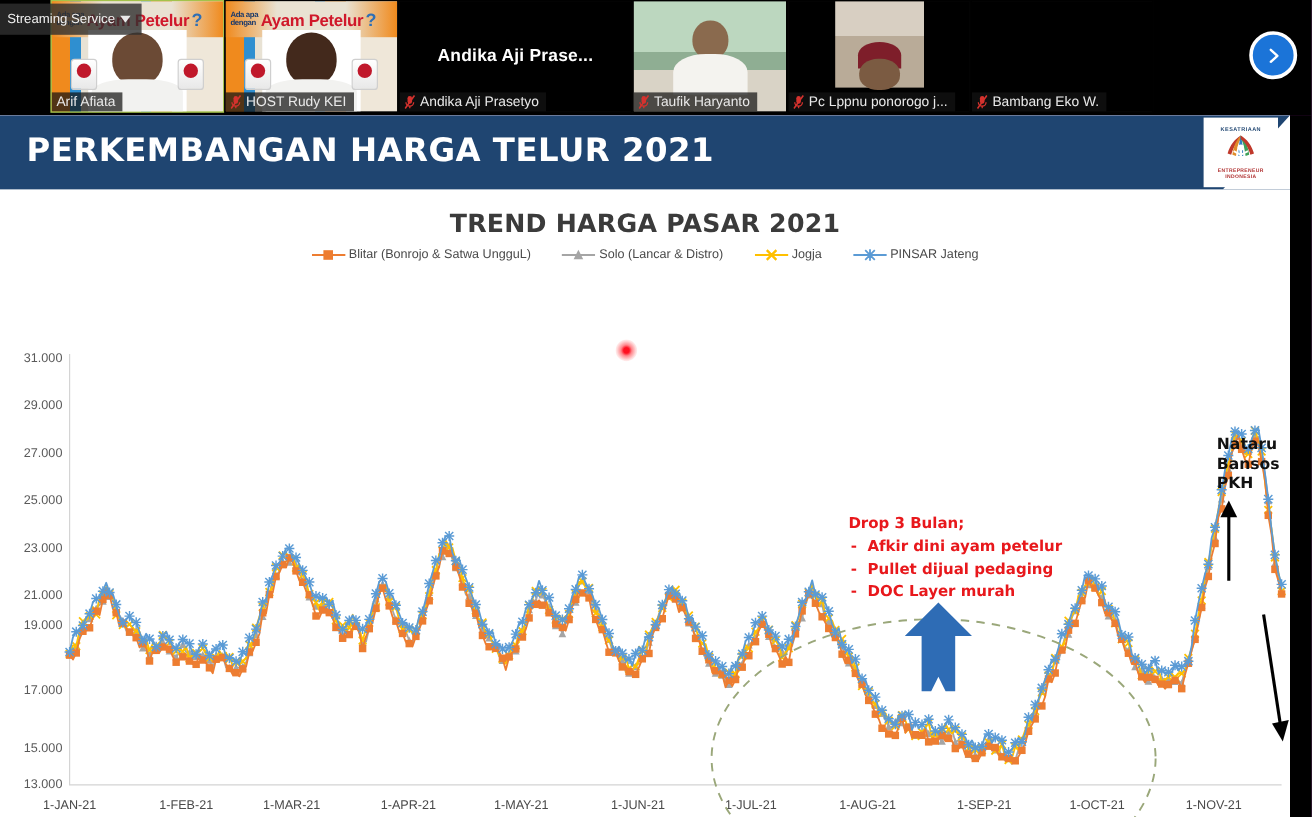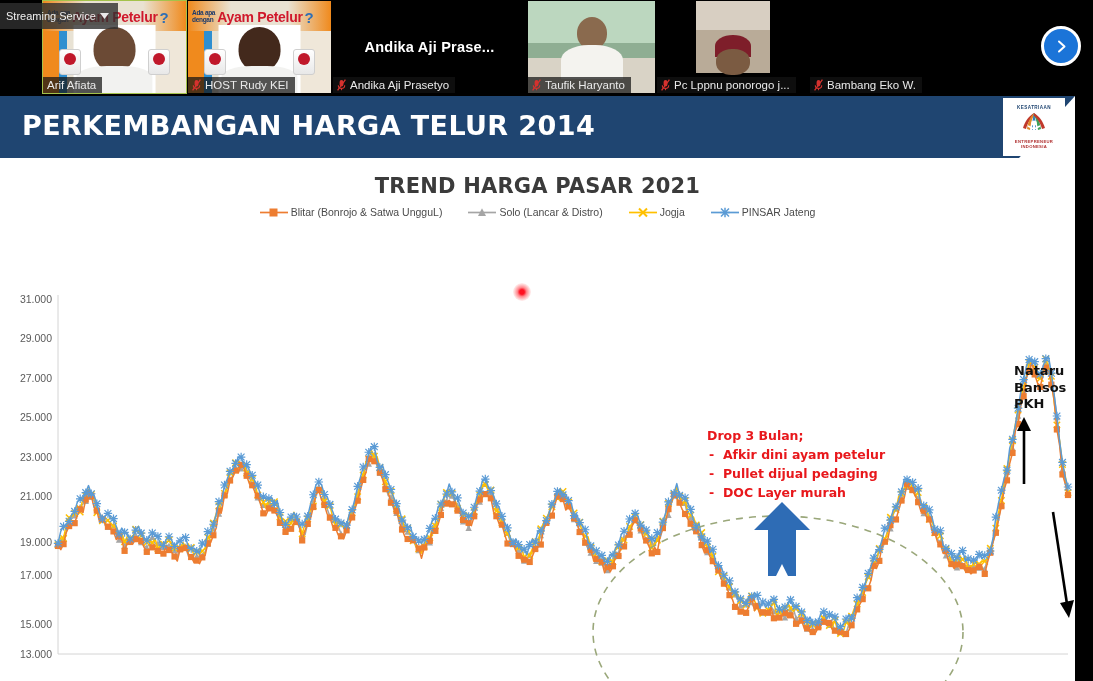--- a/index.html
+++ b/index.html
@@ -298,21 +298,21 @@
     <div class="nextbtn">
       <svg width="15" height="15" viewBox="0 0 15 15">
         <path d="M5 2.5 L10.5 7.5 L5 12.5" stroke="#fff" stroke-width="2" fill="none" stroke-linecap="round" stroke-linejoin="round"></path>
       </svg>
     </div>
   </div>
 
   <div class="slide">
 
     <div class="slide-header"></div>
-    <div class="slide-title">PERKEMBANGAN HARGA TELUR 2014</div>
+    <div class="slide-title">PERKEMBANGAN HARGA TELUR 2021</div>
     <div class="header-rule"></div>
 
     <div class="logo">
       <div class="logo-top">KESATRIAAN</div>
       <svg class="logo-mark" viewBox="0 0 34 30">
         <path d="M17 3 C12 6 8 11 6 18 L9 19 C11 12 14 8 17 6 Z" fill="#c0392b"></path>
         <path d="M17 3 C14 6 11 11 10 19 L13 20 C14 13 15 8 17 6 Z" fill="#e08b2a"></path>
         <path d="M17 3 C16 7 15 13 15 20 L19 20 C19 13 18 7 17 3 Z" fill="#2f7fc1"></path>
         <path d="M17 3 C20 6 23 11 24 19 L21 20 C20 13 19 8 17 6 Z" fill="#3ea05a"></path>
         <path d="M17 3 C22 6 26 11 28 18 L25 19 C23 12 20 8 17 6 Z" fill="#c0392b"></path>
@@ -358,26 +358,39 @@
         </div>
       </div>
 
       <div class="ylab-col" id="yaxis">
           <div class="ylab" style="top: 137px;">31.000</div>
           <div class="ylab" style="top: 176.444px;">29.000</div>
           <div class="ylab" style="top: 215.889px;">27.000</div>
           <div class="ylab" style="top: 255.333px;">25.000</div>
           <div class="ylab" style="top: 294.778px;">23.000</div>
           <div class="ylab" style="top: 334.222px;">21.000</div>
-          <div class="ylab" style="top: 380px; margin-left: 22px;">19.000</div>
+          <div class="ylab" style="top: 359px; margin-left: 22px;">19.000</div>
           <div class="ylab" style="top: 413.111px;">17.000</div>
           <div class="ylab" style="top: 462px;">15.000</div>
           <div class="ylab" style="top: 492px;">13.000</div>
         </div>
 
+      <div class="xlab-row" id="xaxis">
+          <div class="xlab" style="left: 58px;">1-JAN-21</div>
+          <div class="xlab" style="left: 155.236px;">1-FEB-21</div>
+          <div class="xlab" style="left: 243.062px;">1-MAR-21</div>
+          <div class="xlab" style="left: 340.298px;">1-APR-21</div>
+          <div class="xlab" style="left: 434.398px;">1-MAY-21</div>
+          <div class="xlab" style="left: 531.634px;">1-JUN-21</div>
+          <div class="xlab" style="left: 625.733px;">1-JUL-21</div>
+          <div class="xlab" style="left: 722.969px;">1-AUG-21</div>
+          <div class="xlab" style="left: 820.205px;">1-SEP-21</div>
+          <div class="xlab" style="left: 914.304px;">1-OCT-21</div>
+          <div class="xlab" style="left: 1011.54px;">1-NOV-21</div>
+        </div>
 
       <svg class="plot" viewBox="0 0 1075 519" preserveAspectRatio="none" id="plotsvg">
           <path d="M58 133 L58 492 L1068 492" stroke="#d4d4d4" stroke-width="1" fill="none"></path>
           <g>
             <polyline points="58.0,382.9 60.8,381.3 63.5,376.1 66.3,369.6 69.1,360.0 71.9,352.0 74.6,353.6 77.4,349.3 80.2,345.0 83.0,342.0 85.7,339.2 88.5,333.1 91.3,335.2 94.1,338.0 96.8,347.1 99.6,350.8 102.4,355.5 105.2,363.6 107.9,365.3 110.7,362.8 113.5,363.6 116.3,366.6 119.0,378.1 121.8,374.9 124.6,384.2 127.4,378.4 130.1,378.6 132.9,379.0 135.7,373.1 138.5,378.3 141.2,380.5 144.0,383.2 146.8,385.7 149.6,381.6 152.3,375.2 155.1,381.4 157.9,381.8 160.7,384.5 163.4,385.1 166.2,383.3 169.0,384.0 171.8,384.6 174.5,388.3 177.3,395.3 180.1,384.4 182.9,387.6 185.6,384.6 188.4,394.2 191.2,394.8 194.0,398.2 196.7,394.4 199.5,394.1 202.3,393.6 205.1,389.8 207.8,382.1 210.6,372.5 213.4,367.0 216.2,358.4 218.9,352.0 221.7,341.2 224.5,333.1 227.3,320.6 230.0,317.7 232.8,314.0 235.6,305.8 238.4,308.0 241.1,306.7 243.9,303.0 246.7,309.1 249.5,315.9 252.2,322.1 255.0,326.2 257.8,335.6 260.6,341.7 263.3,343.3 266.1,344.4 268.9,341.7 271.7,336.3 274.4,347.5 277.2,350.5 280.0,361.3 282.8,361.2 285.5,368.7 288.3,361.8 291.1,356.3 293.9,359.4 296.6,357.5 299.4,365.5 302.2,373.4 305.0,372.8 307.7,361.4 310.5,352.3 313.3,337.4 316.0,327.4 318.8,324.8 321.6,330.6 324.4,335.1 327.1,346.6 329.9,354.4 332.7,356.0 335.5,357.6 338.2,364.3 341.0,371.8 343.8,375.4 346.6,364.2 349.3,362.4 352.1,348.6 354.9,340.6 357.7,331.8 360.4,325.3 363.2,314.4 366.0,303.1 368.8,302.0 371.5,295.4 374.3,293.0 377.1,304.6 379.9,311.3 382.6,314.6 385.4,323.5 388.2,333.5 391.0,335.0 393.7,347.1 396.5,351.1 399.3,355.5 402.1,362.4 404.8,369.0 407.6,369.9 410.4,373.1 413.2,376.7 415.9,384.9 418.7,388.5 421.5,385.0 424.3,382.9 427.0,377.4 429.8,380.6 432.6,370.0 435.4,362.9 438.1,358.3 440.9,346.3 443.7,337.3 446.5,339.6 449.2,327.3 452.0,334.0 454.8,339.4 457.6,343.6 460.3,349.2 463.1,359.6 465.9,358.7 468.7,366.2 471.4,355.5 474.2,352.2 477.0,339.1 479.8,340.0 482.5,323.3 485.3,322.3 488.1,324.8 490.9,330.5 493.6,342.4 496.4,345.8 499.2,351.9 502.0,359.6 504.7,366.8 507.5,371.1 510.3,379.8 513.1,380.2 515.8,385.4 518.6,388.7 521.4,397.7 524.2,399.1 526.9,397.3 529.7,393.5 532.5,388.1 535.3,386.3 538.0,382.1 540.8,373.4 543.6,368.2 546.4,359.2 549.1,349.6 551.9,343.0 554.7,338.8 557.5,335.2 560.2,330.0 563.0,337.2 565.8,339.1 568.5,340.8 571.3,346.2 574.1,357.4 576.9,358.3 579.6,369.4 582.4,366.7 585.2,380.8 588.0,386.8 590.7,390.9 593.5,391.5 596.3,399.2 599.1,394.0 601.8,400.9 604.6,406.7 607.4,408.4 610.2,398.7 612.9,400.2 615.7,390.2 618.5,391.5 621.3,379.4 624.0,375.7 626.8,373.0 629.6,370.0 632.4,359.5 635.1,355.4 637.9,361.8 640.7,368.6 643.5,370.9 646.2,378.2 649.0,375.4 651.8,381.0 654.6,384.0 657.3,377.1 660.1,376.2 662.9,366.2 665.7,358.1 668.4,353.1 671.2,341.8 674.0,333.9 676.8,334.4 679.5,332.5 682.3,342.8 685.1,341.3 687.9,356.1 690.6,355.9 693.4,365.9 696.2,363.0 699.0,376.8 701.7,375.7 704.5,387.5 707.3,390.6 710.1,393.0 712.8,395.4 715.6,404.9 718.4,407.1 721.2,414.5 723.9,418.6 726.7,421.1 729.5,426.0 732.3,430.5 735.0,432.7 737.8,437.8 740.6,443.8 743.4,443.8 746.1,439.5 748.9,437.8 751.7,440.5 754.5,446.4 757.2,443.8 760.0,446.8 762.8,451.0 765.6,449.6 768.3,448.7 771.1,444.1 773.9,449.6 776.7,449.9 779.4,449.2 782.2,453.0 785.0,455.8 787.8,447.5 790.5,449.3 793.3,446.0 796.1,456.4 798.9,454.8 801.6,455.8 804.4,462.3 807.2,467.0 810.0,459.2 812.7,467.3 815.5,467.6 818.3,460.4 821.0,463.4 823.8,454.5 826.6,463.4 829.4,463.2 832.1,461.6 834.9,468.5 837.7,471.8 840.5,470.4 843.2,474.5 846.0,471.9 848.8,462.1 851.6,455.3 854.3,453.5 857.1,446.7 859.9,437.0 862.7,433.4 865.4,421.1 868.2,414.3 871.0,413.0 873.8,401.1 876.5,399.3 879.3,387.2 882.1,388.1 884.9,379.1 887.6,368.0 890.4,366.6 893.2,352.4 896.0,347.0 898.7,340.5 901.5,336.5 904.3,326.4 907.1,325.3 909.8,327.8 912.6,326.7 915.4,332.6 918.2,336.3 920.9,339.3 923.7,351.5 926.5,352.0 929.3,354.7 932.0,367.0 934.8,370.8 937.6,377.5 940.4,380.1 943.1,386.9 945.9,393.7 948.7,398.0 951.5,396.0 954.2,398.4 957.0,405.8 959.8,395.8 962.6,403.5 965.3,404.3 968.1,403.7 970.9,404.0 973.7,404.7 976.4,407.5 979.2,406.0 982.0,405.3 984.8,407.4 987.5,396.1 990.3,389.1 993.1,380.2 995.9,369.3 998.6,356.5 1001.4,342.6 1004.2,325.3 1007.0,310.3 1009.7,292.4 1012.5,286.4 1015.3,266.1 1018.1,253.9 1020.8,240.5 1023.6,228.9 1026.4,216.6 1029.2,201.8 1031.9,202.5 1034.7,207.7 1037.5,215.6 1040.3,214.1 1043.0,209.4 1045.8,201.5 1048.6,202.1 1051.4,220.5 1054.1,233.0 1056.9,255.5 1059.7,281.1 1062.5,307.8 1065.2,320.0 1068.0,331.5" fill="none" stroke="#a5a5a5" stroke-width="1.5" stroke-linejoin="round"></polyline>
             <polygon points="58,379.5388162808441 61.2,385.7388162808441 54.8,385.7388162808441" fill="#a5a5a5"></polygon>
             <polygon points="63.54945054945055,372.7182566525311 66.74945054945054,378.9182566525311 60.349450549450545,378.9182566525311" fill="#a5a5a5"></polygon>
             <polygon points="69.0989010989011,356.6466659286066 72.2989010989011,362.84666592860657 65.89890109890109,362.84666592860657" fill="#a5a5a5"></polygon>
             <polygon points="74.64835164835165,350.2486325142917 77.84835164835165,356.4486325142917 71.44835164835165,356.4486325142917" fill="#a5a5a5"></polygon>
             <polygon points="80.1978021978022,341.6474103304281 83.3978021978022,347.8474103304281 76.9978021978022,347.8474103304281" fill="#a5a5a5"></polygon>

